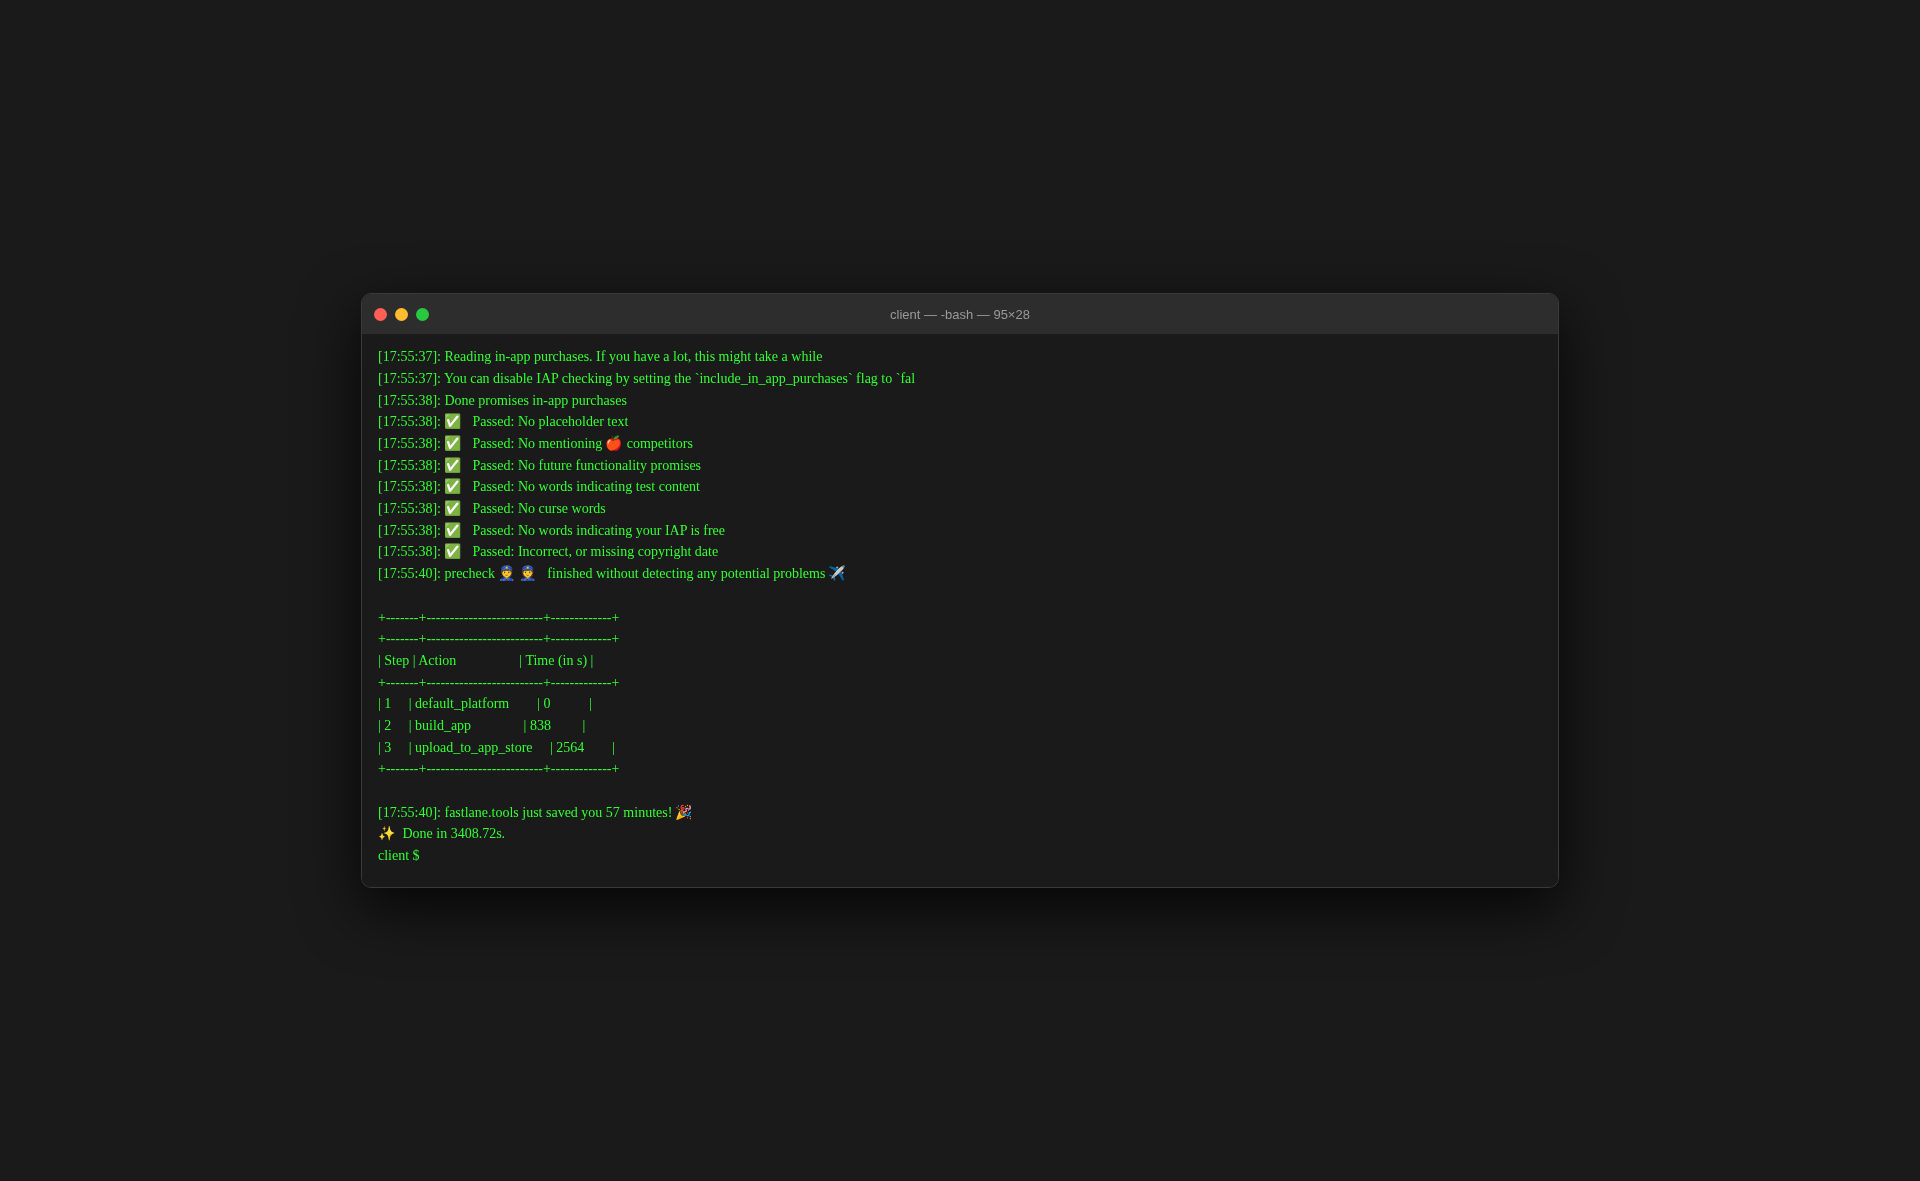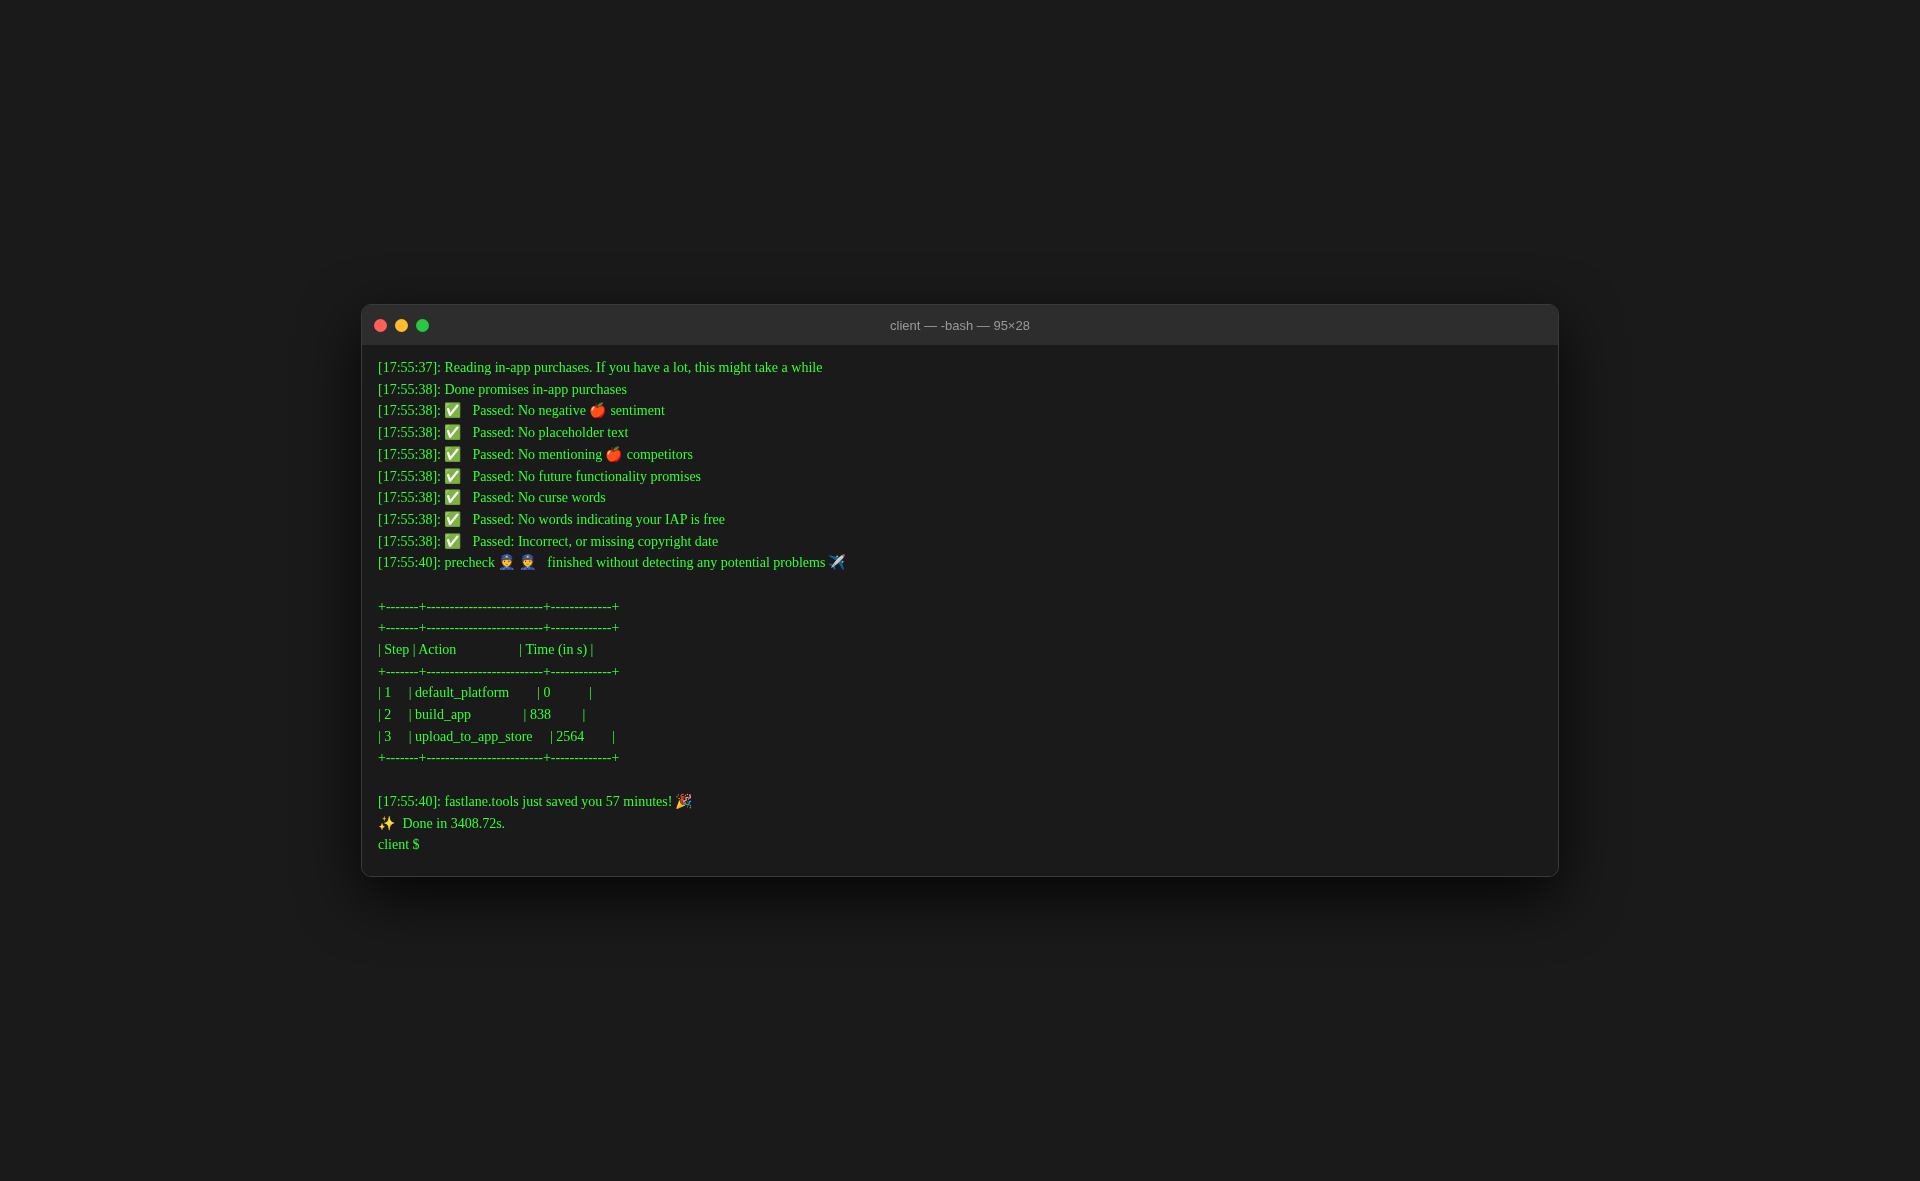--- a/index.html
+++ b/index.html
@@ -87,25 +87,26 @@
   <div class="titlebar">
     <div class="traffic-lights">
       <div class="traffic-light tl-red"></div>
       <div class="traffic-light tl-yellow"></div>
       <div class="traffic-light tl-green"></div>
     </div>
     <span class="titlebar-title">client — -bash — 95×28</span>
   </div>
   <div class="terminal-body">
     <span class="line green">[17:55:37]: Reading in-app purchases. If you have a lot, this might take a while</span>
+    <span class="line green">[17:55:37]: You can disable IAP checking by setting the `include_in_app_purchases` flag to `fal</span>
     <span class="line green">[17:55:38]: Done promises in-app purchases</span>
-    <span class="line green">[17:55:38]: ✅   Passed: No negative 🍎 sentiment</span>
     <span class="line green">[17:55:38]: ✅   Passed: No placeholder text</span>
     <span class="line green">[17:55:38]: ✅   Passed: No mentioning 🍎 competitors</span>
     <span class="line green">[17:55:38]: ✅   Passed: No future functionality promises</span>
+    <span class="line green">[17:55:38]: ✅   Passed: No words indicating test content</span>
     <span class="line green">[17:55:38]: ✅   Passed: No curse words</span>
     <span class="line green">[17:55:38]: ✅   Passed: No words indicating your IAP is free</span>
     <span class="line green">[17:55:38]: ✅   Passed: Incorrect, or missing copyright date</span>
     <span class="line green">[17:55:40]: precheck 👮 👮   finished without detecting any potential problems ✈️</span>
     <span class="empty-line"></span>
     <span class="line green">+-------+-------------------------+-------------+</span>
     <span class="line green">+-------+-------------------------+-------------+</span>
     <span class="line green">| Step | Action                  | Time (in s) |</span>
     <span class="line green">+-------+-------------------------+-------------+</span>
     <span class="line green">| 1     | default_platform        | 0           |</span>

